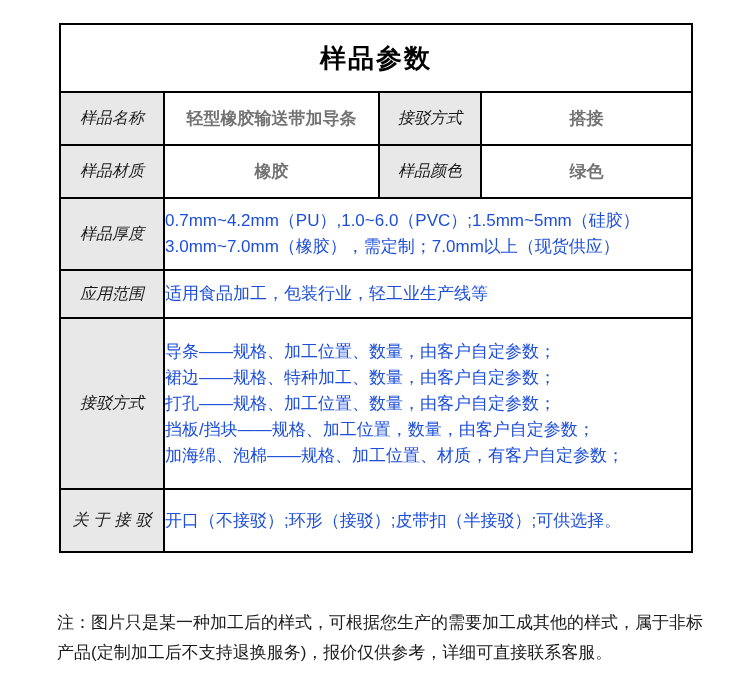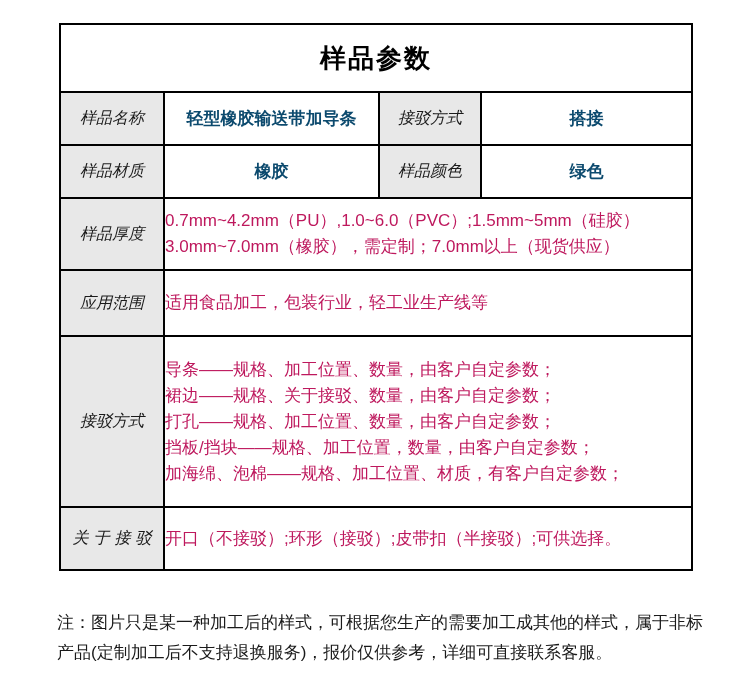--- a/index.html
+++ b/index.html
@@ -37,33 +37,33 @@
     text-align: center;
     font-size: 16px;
     color: #1a1a1a;
     font-style: italic;
   }
   .label-spaced { letter-spacing: 5px; text-indent: 5px; margin-left: 27px; }
   .value-cell {
     text-align: center;
     font-size: 17px;
     font-weight: bold;
-    color: #0c4a6e;
+    color: #737373;
   }
   .content-cell {
     text-align: left;
     font-size: 17px;
     padding-left: 18px;
     padding-right: 10px;
     line-height: 26px;
-    color: #be185d;
+    color: #1d4ed8;
   }
   tr.r-pair { height: 53px; }
   tr.r-thickness { height: 72px; }
-  tr.r-application { height: 66px; }
+  tr.r-application { height: 48px; }
   tr.r-special { height: 171px; }
   tr.r-connection { height: 63px; }
 
   .footer-note {
     position: absolute;
     left: 57px; top: 589px;
     width: 648px;
     font-size: 17px;
     line-height: 30px;
     color: #1a1a1a;
@@ -111,21 +111,21 @@
 
       <tr class="r-application">
         <td class="label-cell">应用范围</td>
         <td class="content-cell" colspan="3">适用食品加工，包装行业，轻工业生产线等</td>
       </tr>
 
       <tr class="r-special">
         <td class="label-cell">接驳方式</td>
         <td class="content-cell" colspan="3">
           <div>导条——规格、加工位置、数量，由客户自定参数；</div>
-          <div>裙边——规格、关于接驳、数量，由客户自定参数；</div>
+          <div>裙边——规格、特种加工、数量，由客户自定参数；</div>
           <div>打孔——规格、加工位置、数量，由客户自定参数；</div>
           <div>挡板/挡块——规格、加工位置，数量，由客户自定参数；</div>
           <div>加海绵、泡棉——规格、加工位置、材质，有客户自定参数；</div>
         </td>
       </tr>
 
       <tr class="r-connection">
         <td class="label-cell label-spaced">关于接驳</td>
         <td class="content-cell" colspan="3">开口（不接驳）;环形（接驳）;皮带扣（半接驳）;可供选择。</td>
       </tr>

